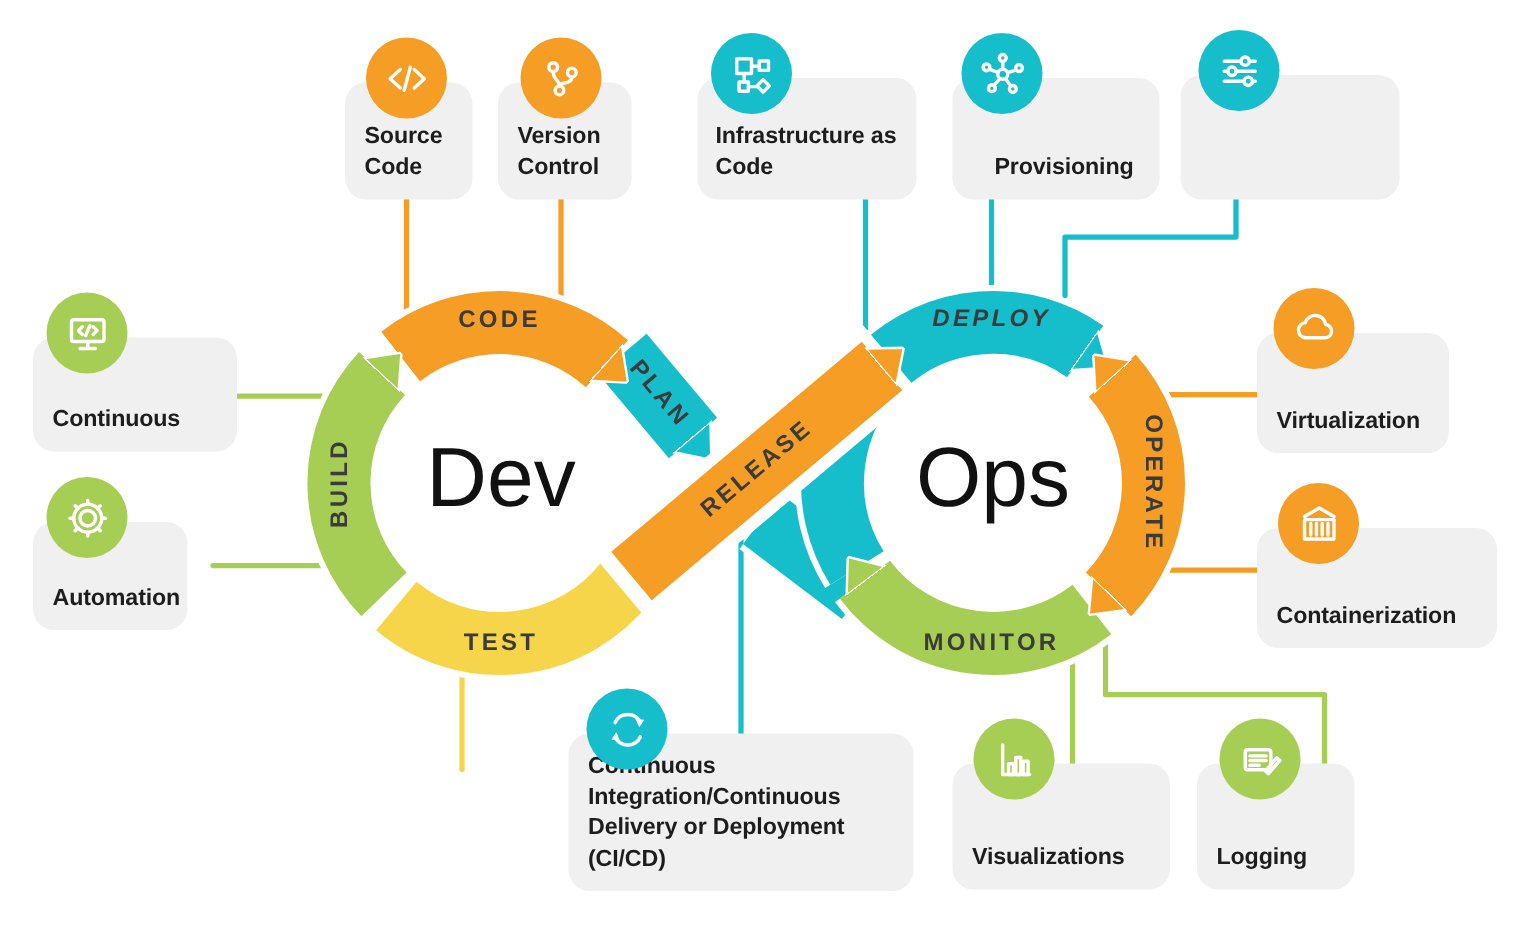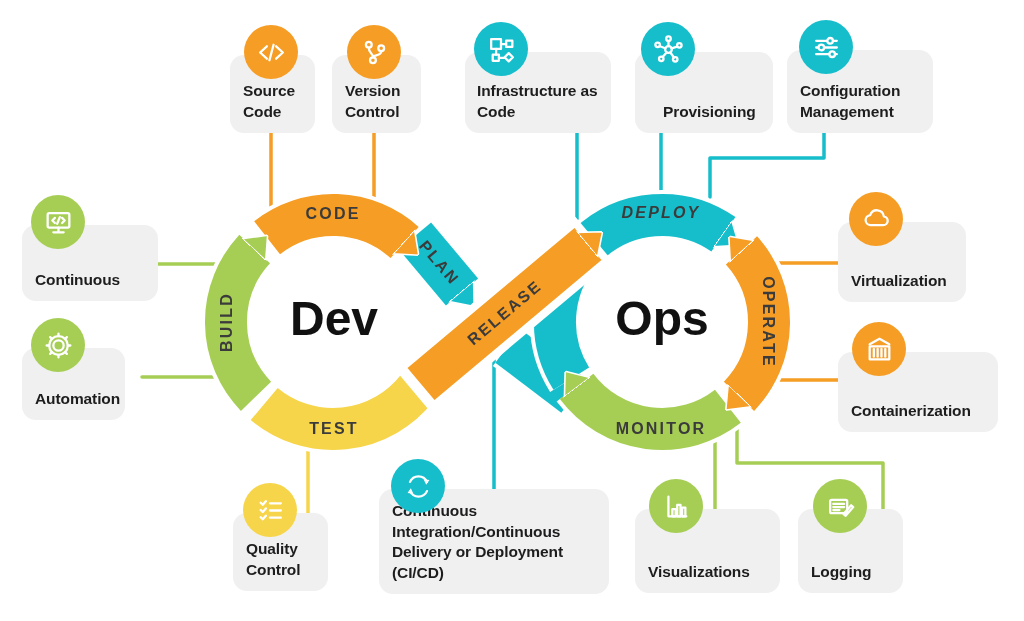--- a/index.html
+++ b/index.html
@@ -9,21 +9,21 @@
   .card{position:absolute;background:#f0f0f1;border-radius:14px;display:flex;align-items:flex-end;
         padding:10px 10px 11px 13px;box-sizing:border-box;}
   .card-label{font-size:15.5px;font-weight:700;color:#1d1d1e;line-height:1.32;letter-spacing:-0.1px;}
   .icon-circle{position:absolute;top:-30px;width:54px;height:54px;border-radius:50%;
                display:flex;align-items:center;justify-content:center;}
   .icon-circle svg{width:31px;height:31px;}
   .c-orange{background:#F59D24;} .c-cyan{background:#16BECB;}
   .c-green{background:#A6CE55;} .c-yellow{background:#F6D54A;}
   .seg-label{position:absolute;font-size:16px;font-weight:800;color:#3b3b3b;letter-spacing:2.2px;
              white-space:nowrap;transform:translate(-50%,-50%);}
-  .big-label{position:absolute;font-size:48px;font-weight:700;color:#111;transform:translate(-50%,-50%);
+  .big-label{position:absolute;font-size:56px;font-weight:400;color:#111;transform:translate(-50%,-50%);
              letter-spacing:0px;}
   .ic{stroke:#fff;stroke-width:2.2;fill:none;stroke-linecap:round;stroke-linejoin:round;}
 </style>
 </head>
 <body>
 
 <div id="stage">
 
   <svg id="loop-svg" width="1024" height="621" viewBox="0 0 1024 621">
     <defs>
@@ -151,21 +151,20 @@
 
   <div class="card" style="left:787px;top:50px;width:146px;height:83px;">
     <span class="icon-circle c-cyan" style="left:12px;">
       <svg viewBox="0 0 30 30">
         <path class="ic" d="M5 8.5 H25 M5 15 H25 M5 21.5 H25"></path>
         <circle cx="18.5" cy="8.5" r="2.7" fill="#16BECB" stroke="#fff" stroke-width="2.2"></circle>
         <circle cx="10" cy="15" r="2.7" fill="#16BECB" stroke="#fff" stroke-width="2.2"></circle>
         <circle cx="20.5" cy="21.5" r="2.7" fill="#16BECB" stroke="#fff" stroke-width="2.2"></circle>
       </svg>
     </span>
-    <div class="card-label">Configuration Management</div>
   </div>
 
   <div class="card" style="left:22px;top:225px;width:136px;height:76px;">
     <span class="icon-circle c-green" style="left:9px;">
       <svg viewBox="0 0 30 30">
         <rect class="ic" x="4.5" y="6" width="21" height="14" rx="1.5"></rect>
         <path class="ic" d="M15 20 V24.5 M10 24.5 H20 M11.5 10.5 L9 13 L11.5 15.5 M18.5 10.5 L21 13 L18.5 15.5 M16.3 9.8 L13.7 16.2"></path>
       </svg>
     </span>
     <div class="card-label">Continuous</div>
@@ -195,28 +194,20 @@
     <span class="icon-circle c-orange" style="left:14px;">
       <svg viewBox="0 0 30 30">
         <path class="ic" d="M5.5 10 L15 4.5 L24.5 10"></path>
         <rect class="ic" x="5.5" y="12" width="19" height="12.5"></rect>
         <path class="ic" d="M9.5 14.5 V22 M13.2 14.5 V22 M16.9 14.5 V22 M20.6 14.5 V22"></path>
       </svg>
     </span>
     <div class="card-label">Containerization</div>
   </div>
 
-  <div class="card" style="left:233px;top:513px;width:95px;height:78px;">
-    <span class="icon-circle c-yellow" style="left:10px;">
-      <svg viewBox="0 0 30 30">
-        <path class="ic" d="M5.5 7.5 l2 2 l3 -3.5 M5.5 14.5 l2 2 l3 -3.5 M5.5 21.5 l2 2 l3 -3.5 M14.5 8 H25 M14.5 15 H25 M14.5 22 H25"></path>
-      </svg>
-    </span>
-    <div class="card-label">Quality Control</div>
-  </div>
 
   <div class="card" style="left:379px;top:489px;width:230px;height:105px;">
     <span class="icon-circle c-cyan" style="left:12px;">
       <svg viewBox="0 0 30 30">
         <path class="ic" d="M6.8 10.5 A9 9 0 0 1 23.2 10.5"></path>
         <path d="M20.0 8.0 L25.6 8.6 L22.4 13.4 Z" fill="#fff"></path>
         <path class="ic" d="M23.2 19.5 A9 9 0 0 1 6.8 19.5"></path>
         <path d="M10.0 22.0 L4.4 21.4 L7.6 16.6 Z" fill="#fff"></path>
       </svg>
     </span>

